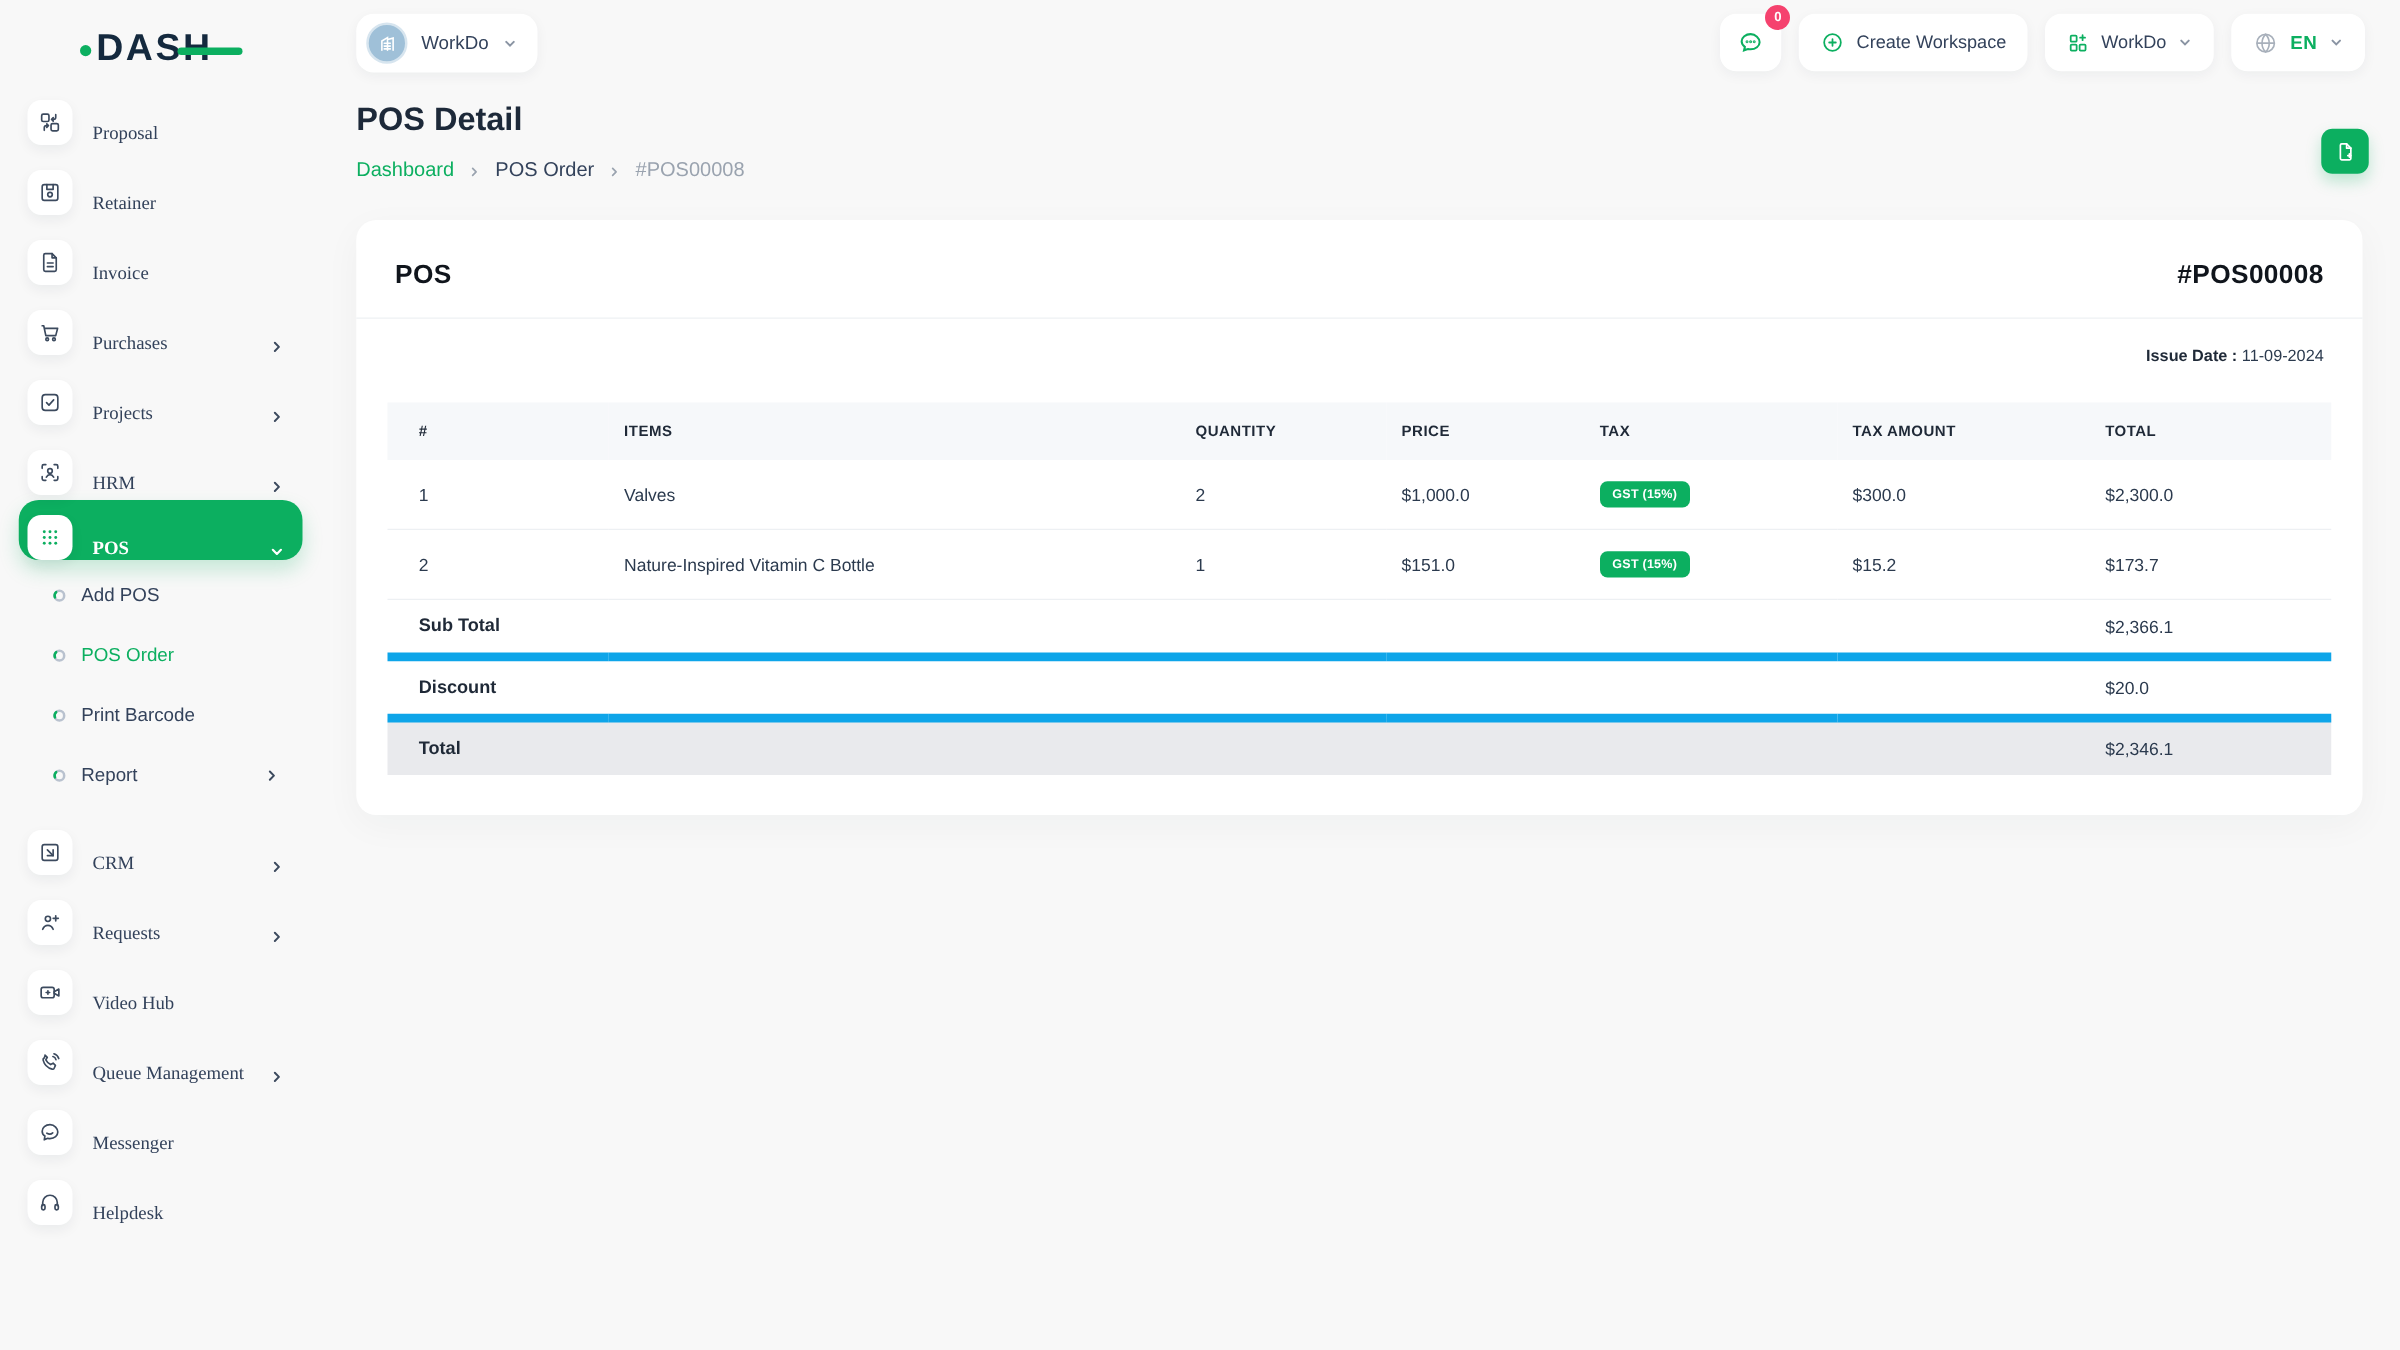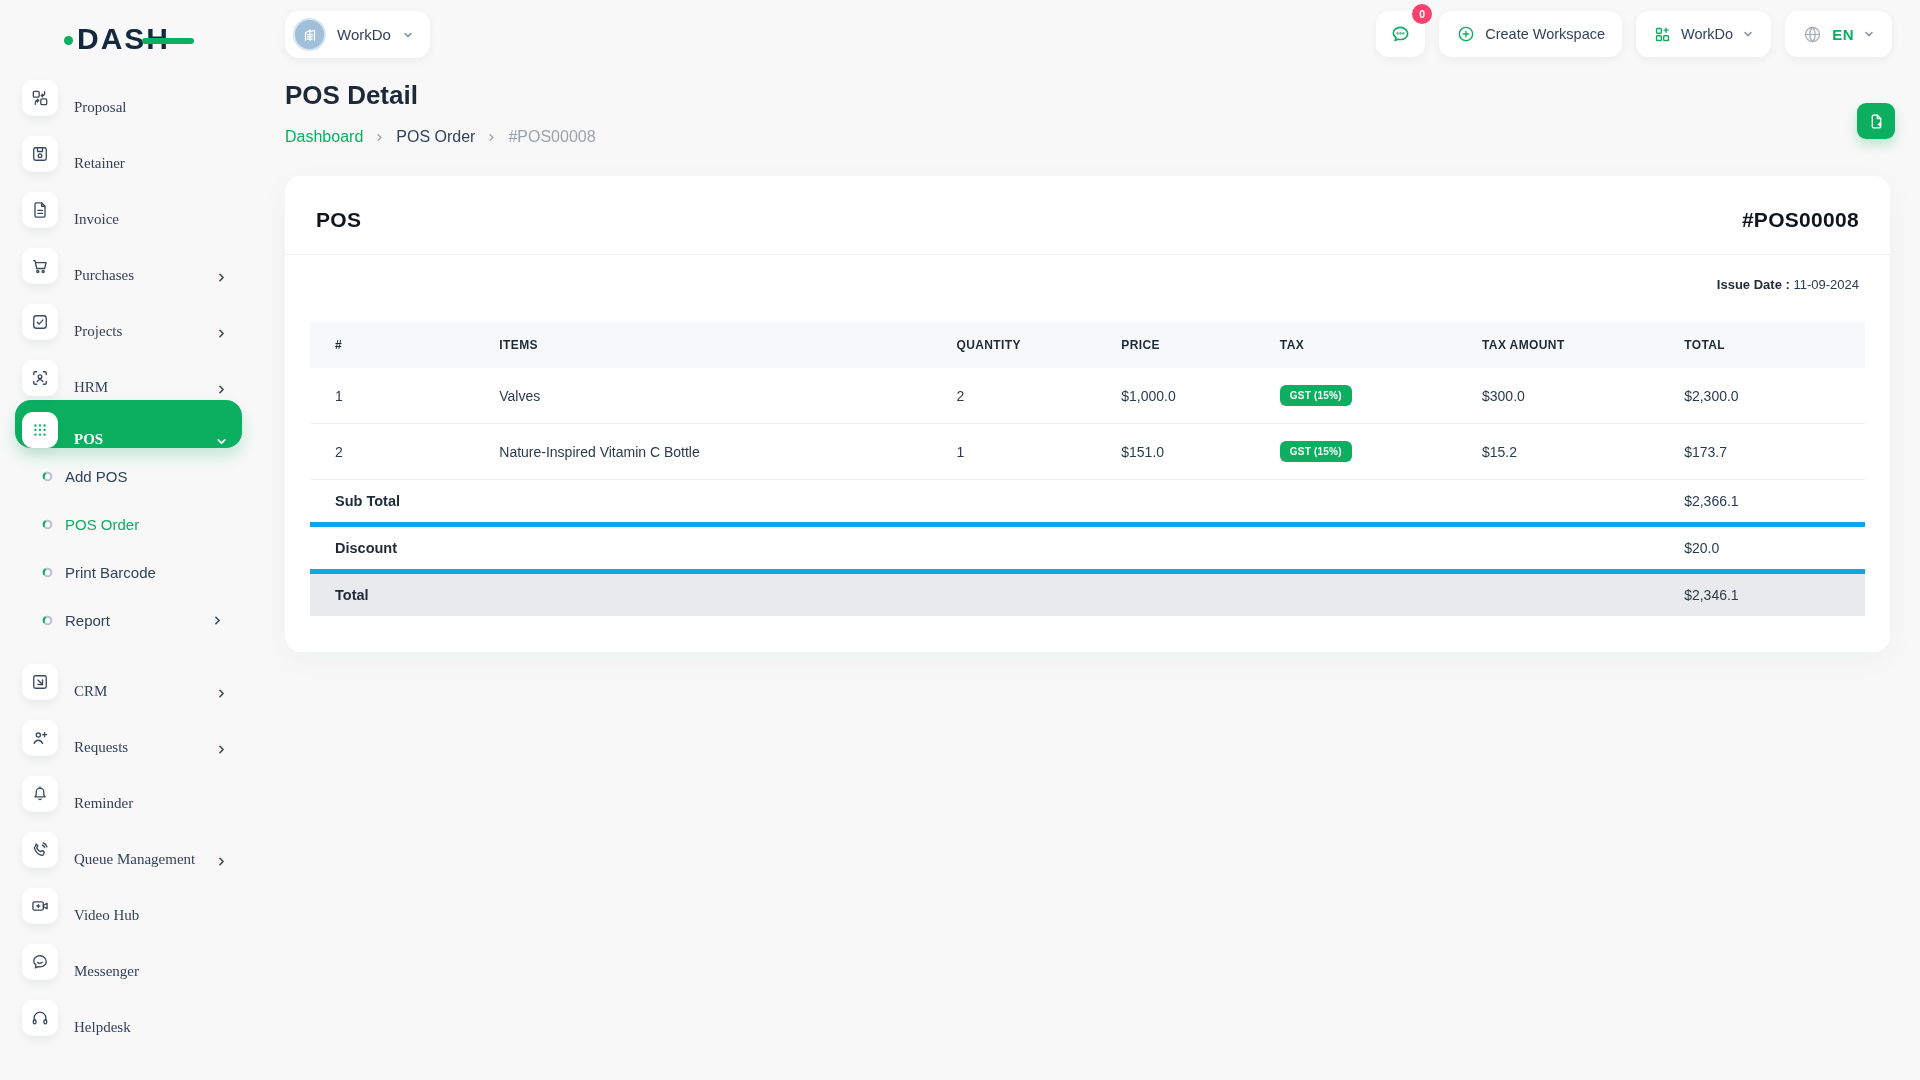--- a/index.html
+++ b/index.html
@@ -69,21 +69,21 @@
   .issue-date b { color:#1f2937; }
 
   table.items { width:100%; border-collapse:collapse; margin-top:30px; }
   table.items th { background:#f6f8fa; text-align:left; font-size:12px; font-weight:700; letter-spacing:.4px;
     color:#1f2937; text-transform:uppercase; padding:16px 12px; }
   table.items th:first-child { padding-left:25px; }
   table.items td { padding:17px 12px; font-size:14px; color:#2b3a4e; border-bottom:1px solid #edf0f3; }
   table.items td:first-child { padding-left:25px; }
   .tax-badge { display:inline-block; background:#0CAF60; color:#fff; font-size:10px; font-weight:700;
     padding:5px 10px; border-radius:6px; letter-spacing:.2px; }
-  tr.summary td { padding:13px 12px; border-bottom:5px solid #0ea5e9; }
+  tr.summary td { padding:13px 12px; border-bottom:7px solid #0ea5e9; }
   tr.summary td.s-label { font-weight:700; color:#1f2937; font-size:14.5px; padding-left:25px; }
   tr.summary.highlight td { background:#e9eaed; border-bottom:none; }
 </style>
 </head>
 <body>
 
 <div class="header">
   <div class="logo">
     <span class="logo-dot"></span>
     <span class="logo-text">DASH</span>
@@ -317,55 +317,45 @@
       </svg>
     </span>
     <span class="nav-label">Requests</span>
     <span class="nav-chev">
       <svg width="13" height="13" viewBox="0 0 12 12" fill="none" stroke="#3c4a5e" stroke-width="1.5" stroke-linecap="round" stroke-linejoin="round">
           <path d="m4.5 3 3 3-3 3"></path>
         </svg>
     </span>
   </div>
 
-  <div class="nav-item">
-    <span class="tile">
-      <svg width="20" height="20" viewBox="0 0 24 24" fill="none" stroke="#3c4a5e" stroke-width="1.6" stroke-linecap="round" stroke-linejoin="round">
-        <path d="M12 5a4.5 4.5 0 0 0-4.5 4.5v3.2L6 15.5h12l-1.5-2.8V9.5A4.5 4.5 0 0 0 12 5z"></path>
-        <path d="M10.6 18a1.6 1.6 0 0 0 2.8 0"></path>
-          <path d="M12 3.5V5"></path>
-      </svg>
-    </span>
-    <span class="nav-label">Reminder</span>
-  </div>
-
-  <div class="nav-item">
-    <span class="tile">
-      <svg width="20" height="20" viewBox="0 0 24 24" fill="none" stroke="#3c4a5e" stroke-width="1.6" stroke-linecap="round" stroke-linejoin="round">
-        <path d="M7.2 4.8 9.4 7 8 9.4a10.5 10.5 0 0 0 4.6 4.6l2.4-1.4 2.2 2.2-1.2 2.7a1.6 1.6 0 0 1-1.9.9c-4.6-1.2-7.5-4.1-8.7-8.7a1.6 1.6 0 0 1 .9-1.9l.9-2z"></path>
-        <path d="M14.8 6.3a4 4 0 0 1 2.9 2.9M15.8 3.6a6.8 6.8 0 0 1 4.6 4.6"></path>
-      </svg>
-    </span>
-    <span class="nav-label">Queue Management</span>
-    <span class="nav-chev">
-      <svg width="13" height="13" viewBox="0 0 12 12" fill="none" stroke="#3c4a5e" stroke-width="1.5" stroke-linecap="round" stroke-linejoin="round">
-          <path d="m4.5 3 3 3-3 3"></path>
-        </svg>
-    </span>
-  </div>
 
   <div class="nav-item">
     <span class="tile">
       <svg width="20" height="20" viewBox="0 0 24 24" fill="none" stroke="#3c4a5e" stroke-width="1.6" stroke-linecap="round" stroke-linejoin="round">
         <rect x="3.5" y="7" width="12.5" height="10" rx="2"></rect>
           <path d="m16 11.3 4.5-2.6v6.6L16 12.7z"></path>
           <path d="M8.3 12h3.4M10 10.3v3.4"></path>
       </svg>
     </span>
     <span class="nav-label">Video Hub</span>
+  </div>
+
+  <div class="nav-item">
+    <span class="tile">
+      <svg width="20" height="20" viewBox="0 0 24 24" fill="none" stroke="#3c4a5e" stroke-width="1.6" stroke-linecap="round" stroke-linejoin="round">
+        <path d="M7.2 4.8 9.4 7 8 9.4a10.5 10.5 0 0 0 4.6 4.6l2.4-1.4 2.2 2.2-1.2 2.7a1.6 1.6 0 0 1-1.9.9c-4.6-1.2-7.5-4.1-8.7-8.7a1.6 1.6 0 0 1 .9-1.9l.9-2z"></path>
+        <path d="M14.8 6.3a4 4 0 0 1 2.9 2.9M15.8 3.6a6.8 6.8 0 0 1 4.6 4.6"></path>
+      </svg>
+    </span>
+    <span class="nav-label">Queue Management</span>
+    <span class="nav-chev">
+      <svg width="13" height="13" viewBox="0 0 12 12" fill="none" stroke="#3c4a5e" stroke-width="1.5" stroke-linecap="round" stroke-linejoin="round">
+          <path d="m4.5 3 3 3-3 3"></path>
+        </svg>
+    </span>
   </div>
 
   <div class="nav-item">
     <span class="tile">
       <svg width="20" height="20" viewBox="0 0 24 24" fill="none" stroke="#3c4a5e" stroke-width="1.6" stroke-linecap="round" stroke-linejoin="round">
         <path d="M12 4.5c-4.4 0-7.5 2.8-7.5 6.2 0 1.9 1 3.6 2.6 4.7L6.5 19l3.4-1.4c.7.1 1.4.2 2.1.2 4.4 0 7.5-2.8 7.5-6.2S16.4 4.5 12 4.5z"></path>
         <path d="M9 12.7c1.7 1 4.3.8 5.6-.4"></path>
       </svg>
     </span>
     <span class="nav-label">Messenger</span>

